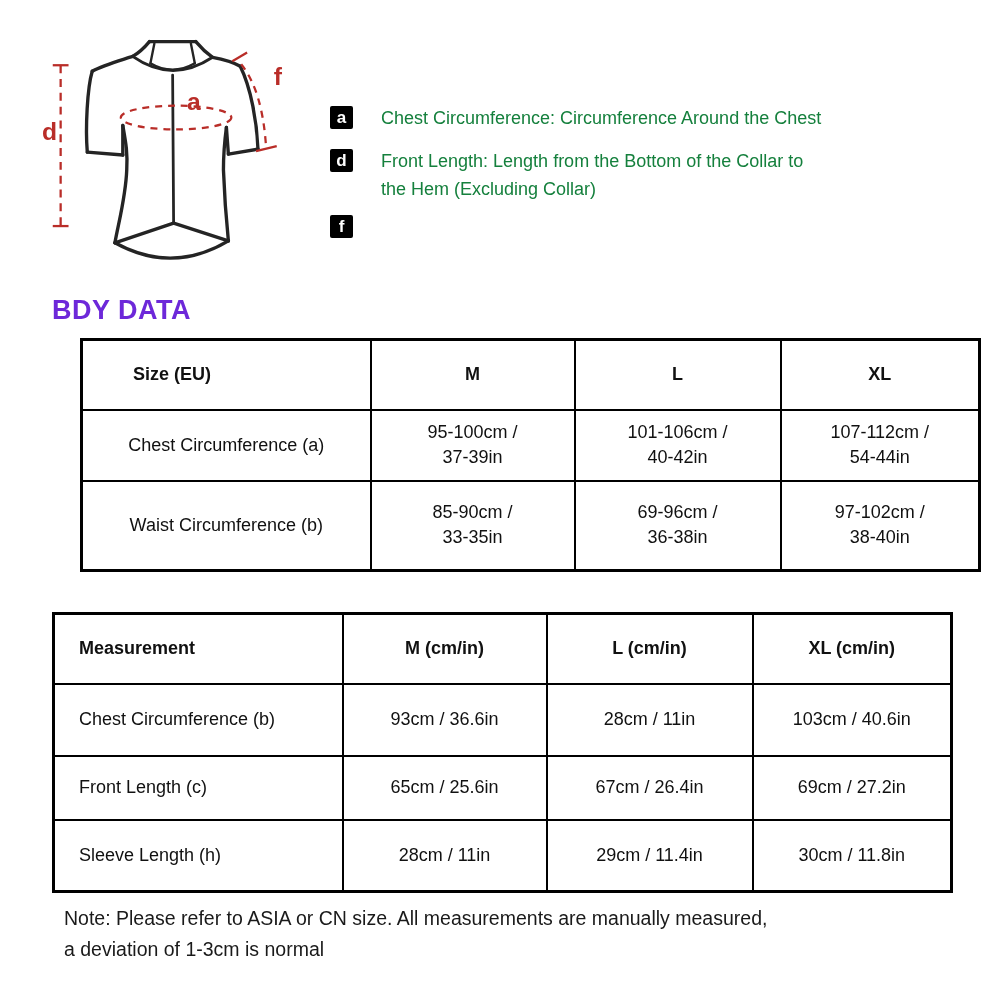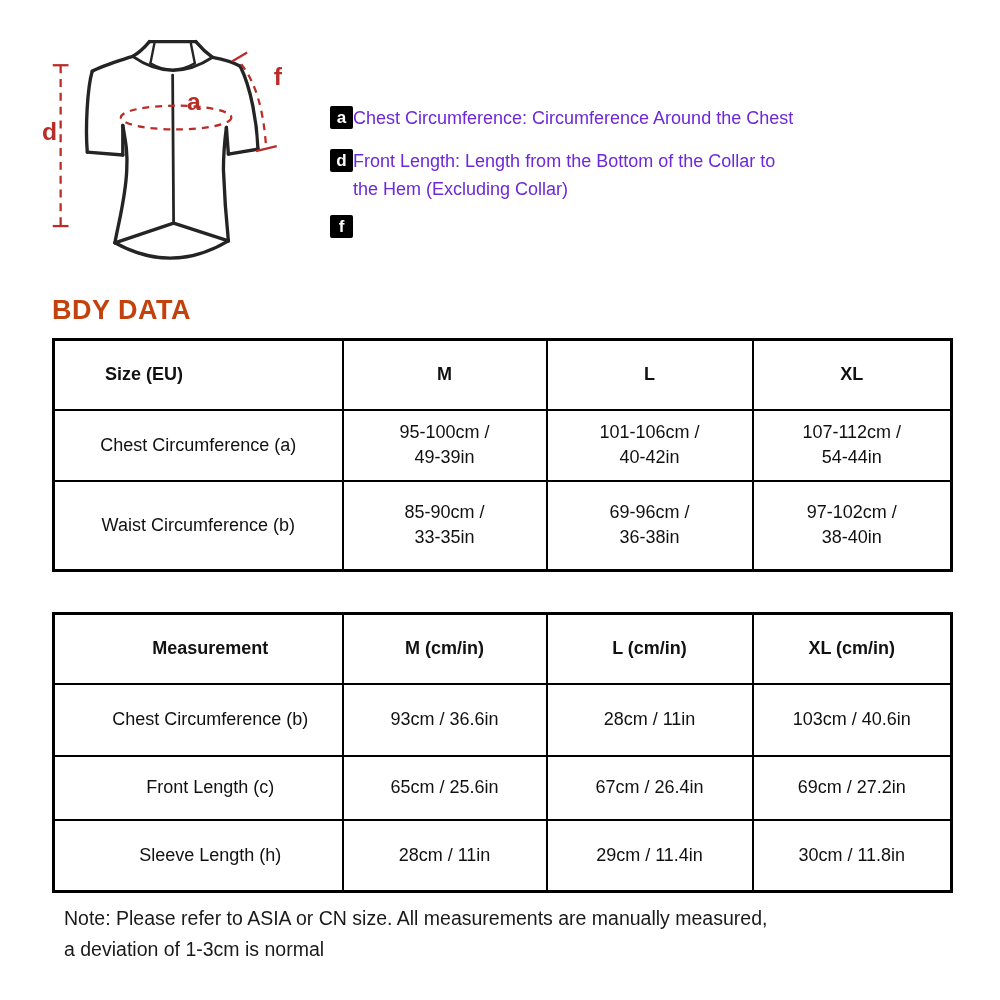--- a/index.html
+++ b/index.html
@@ -46,35 +46,35 @@
     margin-top: 2px;
     background: #000000;
     color: #ffffff;
     border-radius: 2px;
     font-size: 17px;
     font-weight: 700;
     line-height: 23px;
     text-align: center;
   }
   .legend-text {
-    margin-left: 0;
+    margin-left: 28px;
     font-size: 18px;
     line-height: 28px;
-    color: #6d28d9;
+    color: #15803d;
   }
 
   
   .heading {
     position: absolute;
     left: 52px;
     top: 295px;
     font-size: 27px;
     font-weight: 800;
     letter-spacing: 0.5px;
-    color: #c2410c;
+    color: #6d28d9;
   }
 
   
   table.size-chart {
     position: absolute;
     left: 52px;
     border-collapse: collapse;
     table-layout: fixed;
     width: 898px;
     border: 3px solid #000;
@@ -82,30 +82,30 @@
   }
   table.size-chart td, table.size-chart th {
     border: 2px solid #000;
     font-size: 18px;
     text-align: center;
     vertical-align: middle;
     color: #111111;
     padding: 0;
   }
   table.size-chart th { font-weight: 700; }
-  #table-size { top: 338px; }
+  #table-size { top: 338px; margin-left: 28px; }
   #table-measure { top: 612px; }
   .cell-two-line div { line-height: 25px; }
   #table-size th.first {
     text-align: left;
     padding-left: 50px;
   }
   #table-measure th.first,
   #table-measure td.first {
-    text-align: center;
+    text-align: left;
     padding-left: 24px;
   }
 
   
   .note {
     position: absolute;
     left: 64px;
     top: 903px;
     width: 880px;
     font-size: 19.5px;
@@ -203,21 +203,21 @@
         <tr style="height:70px">
       <th class="first">Size (EU)</th>
       <th>M</th>
       <th>L</th>
       <th>XL</th>
     </tr>
     <tr style="height:71px">
       <td>Chest Circumference (a)</td>
       <td class="cell-two-line">
         <div>95-100cm /</div>
-        <div>49-39in</div>
+        <div>37-39in</div>
       </td>
       <td class="cell-two-line">
         <div>101-106cm /</div>
         <div>40-42in</div>
       </td>
       <td class="cell-two-line">
         <div>107-112cm /</div>
         <div>54-44in</div>
       </td>
     </tr>

